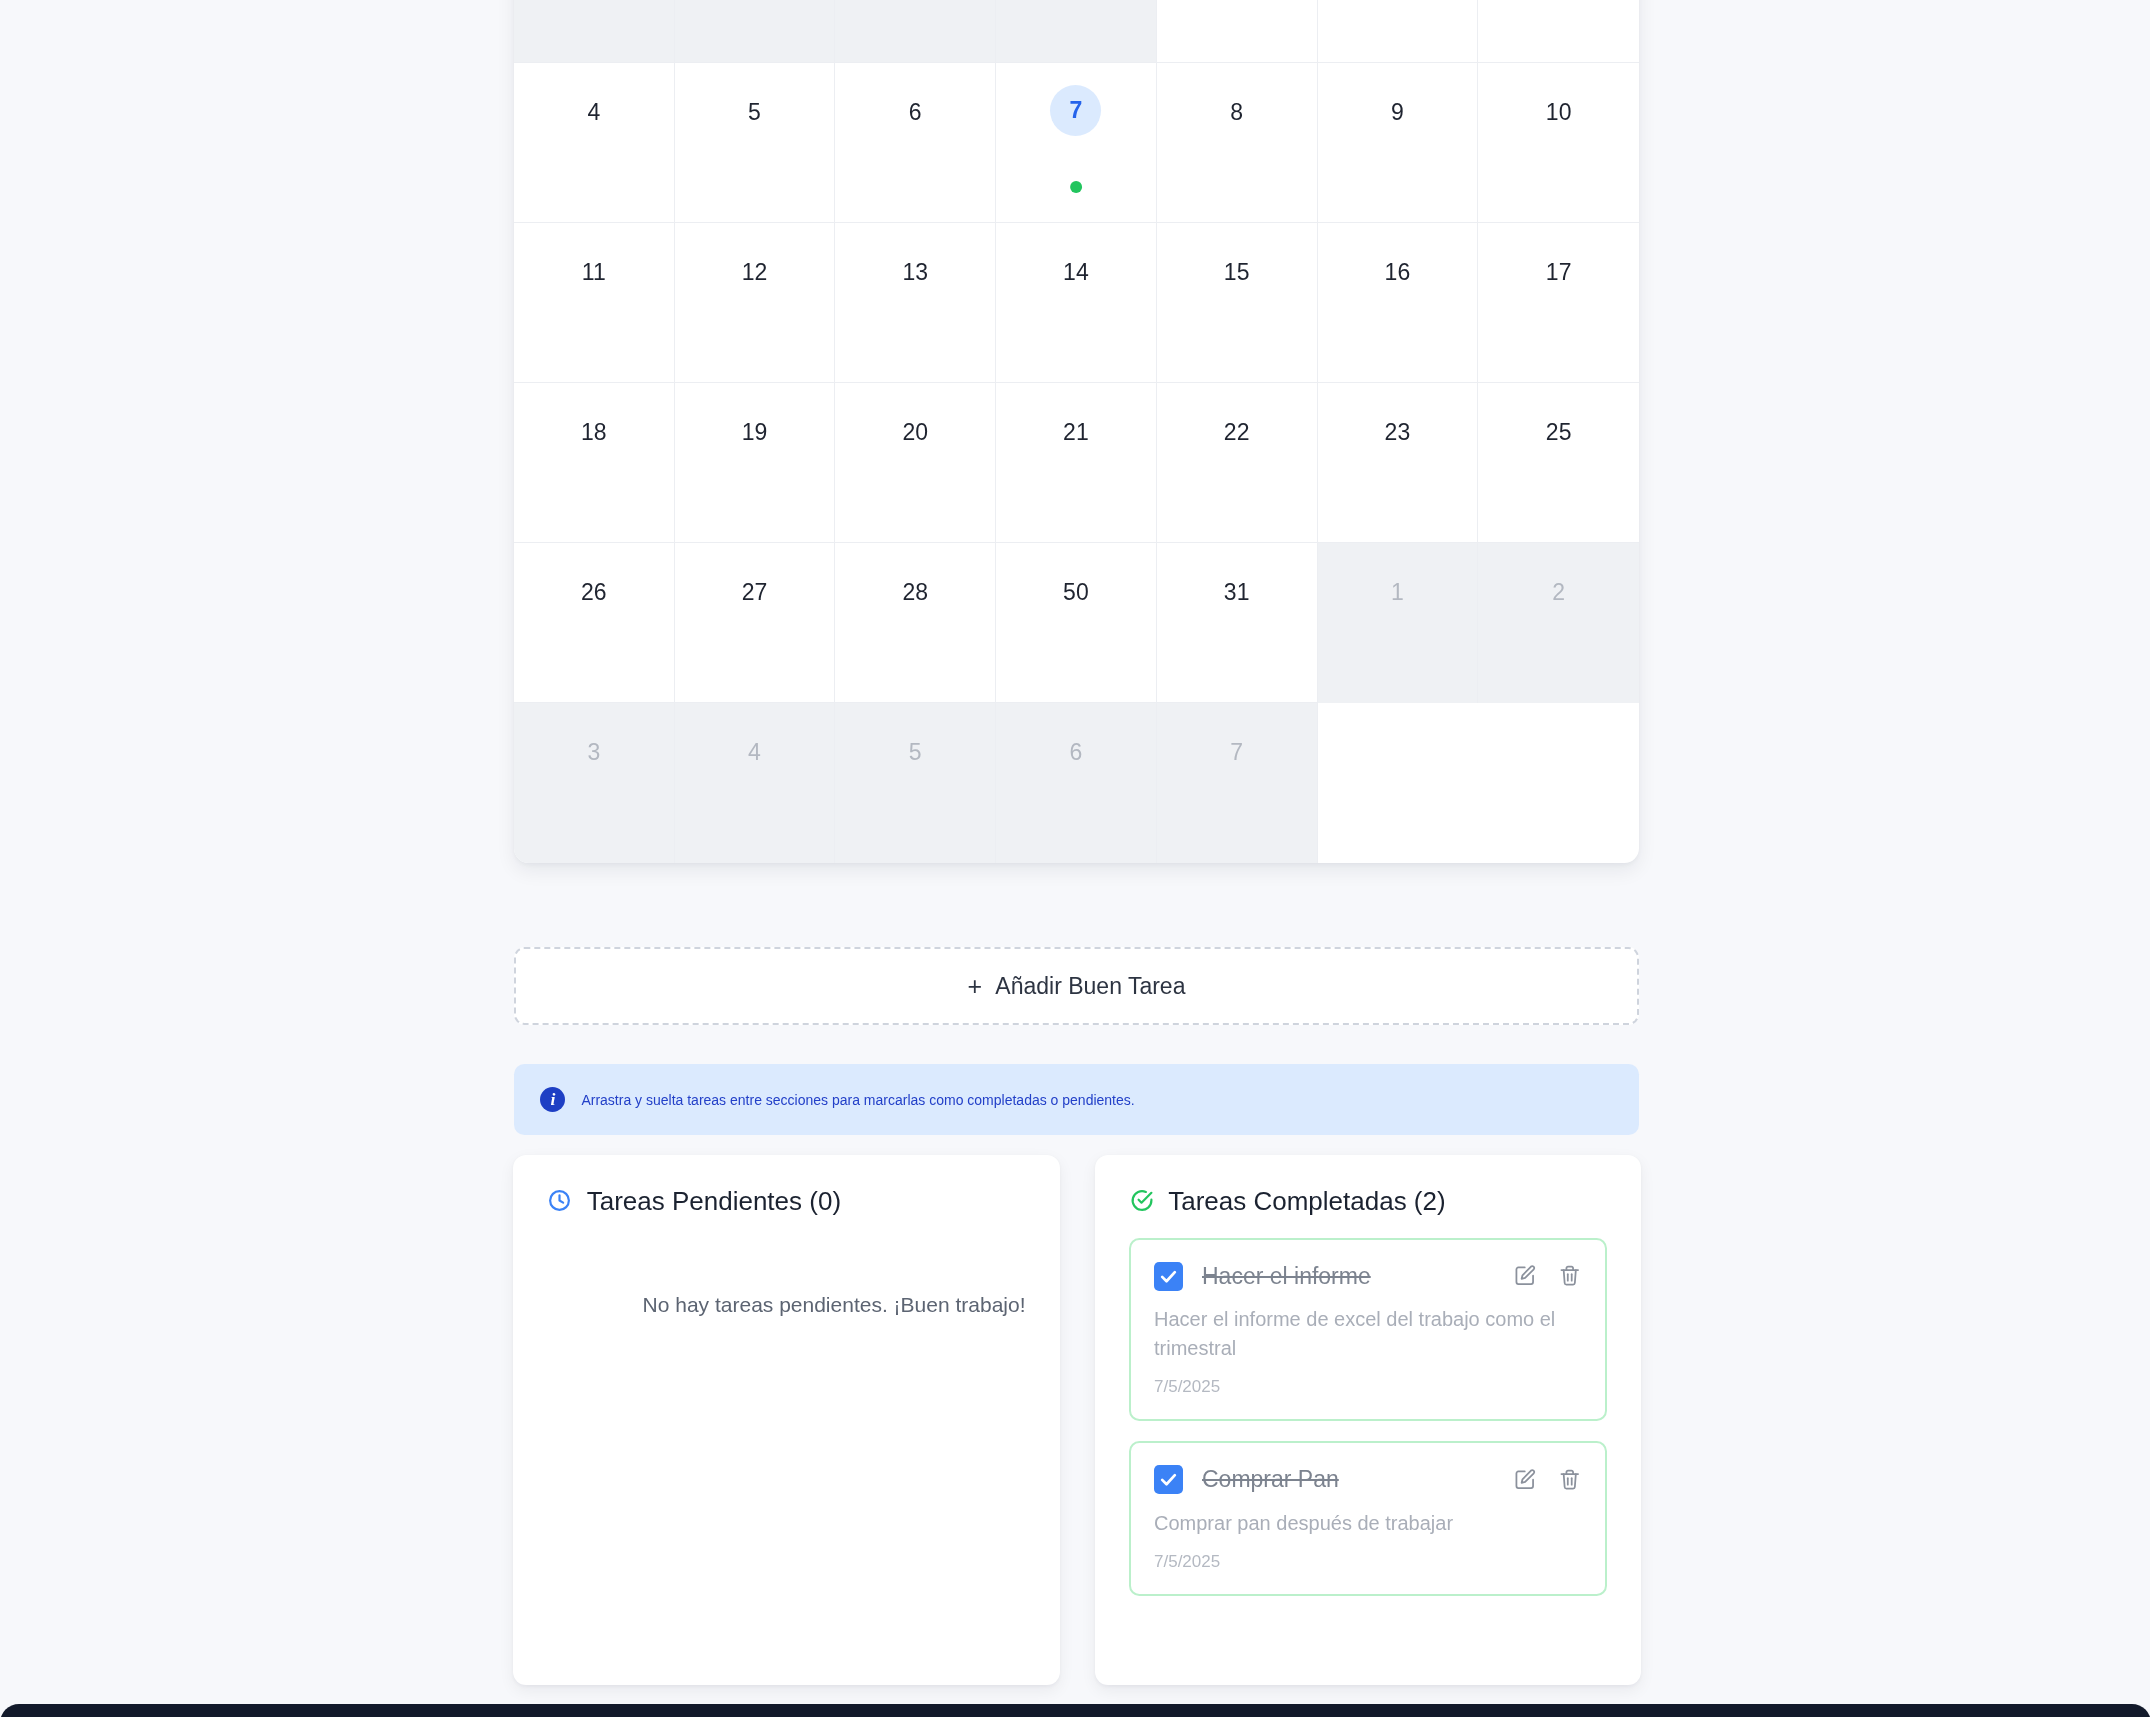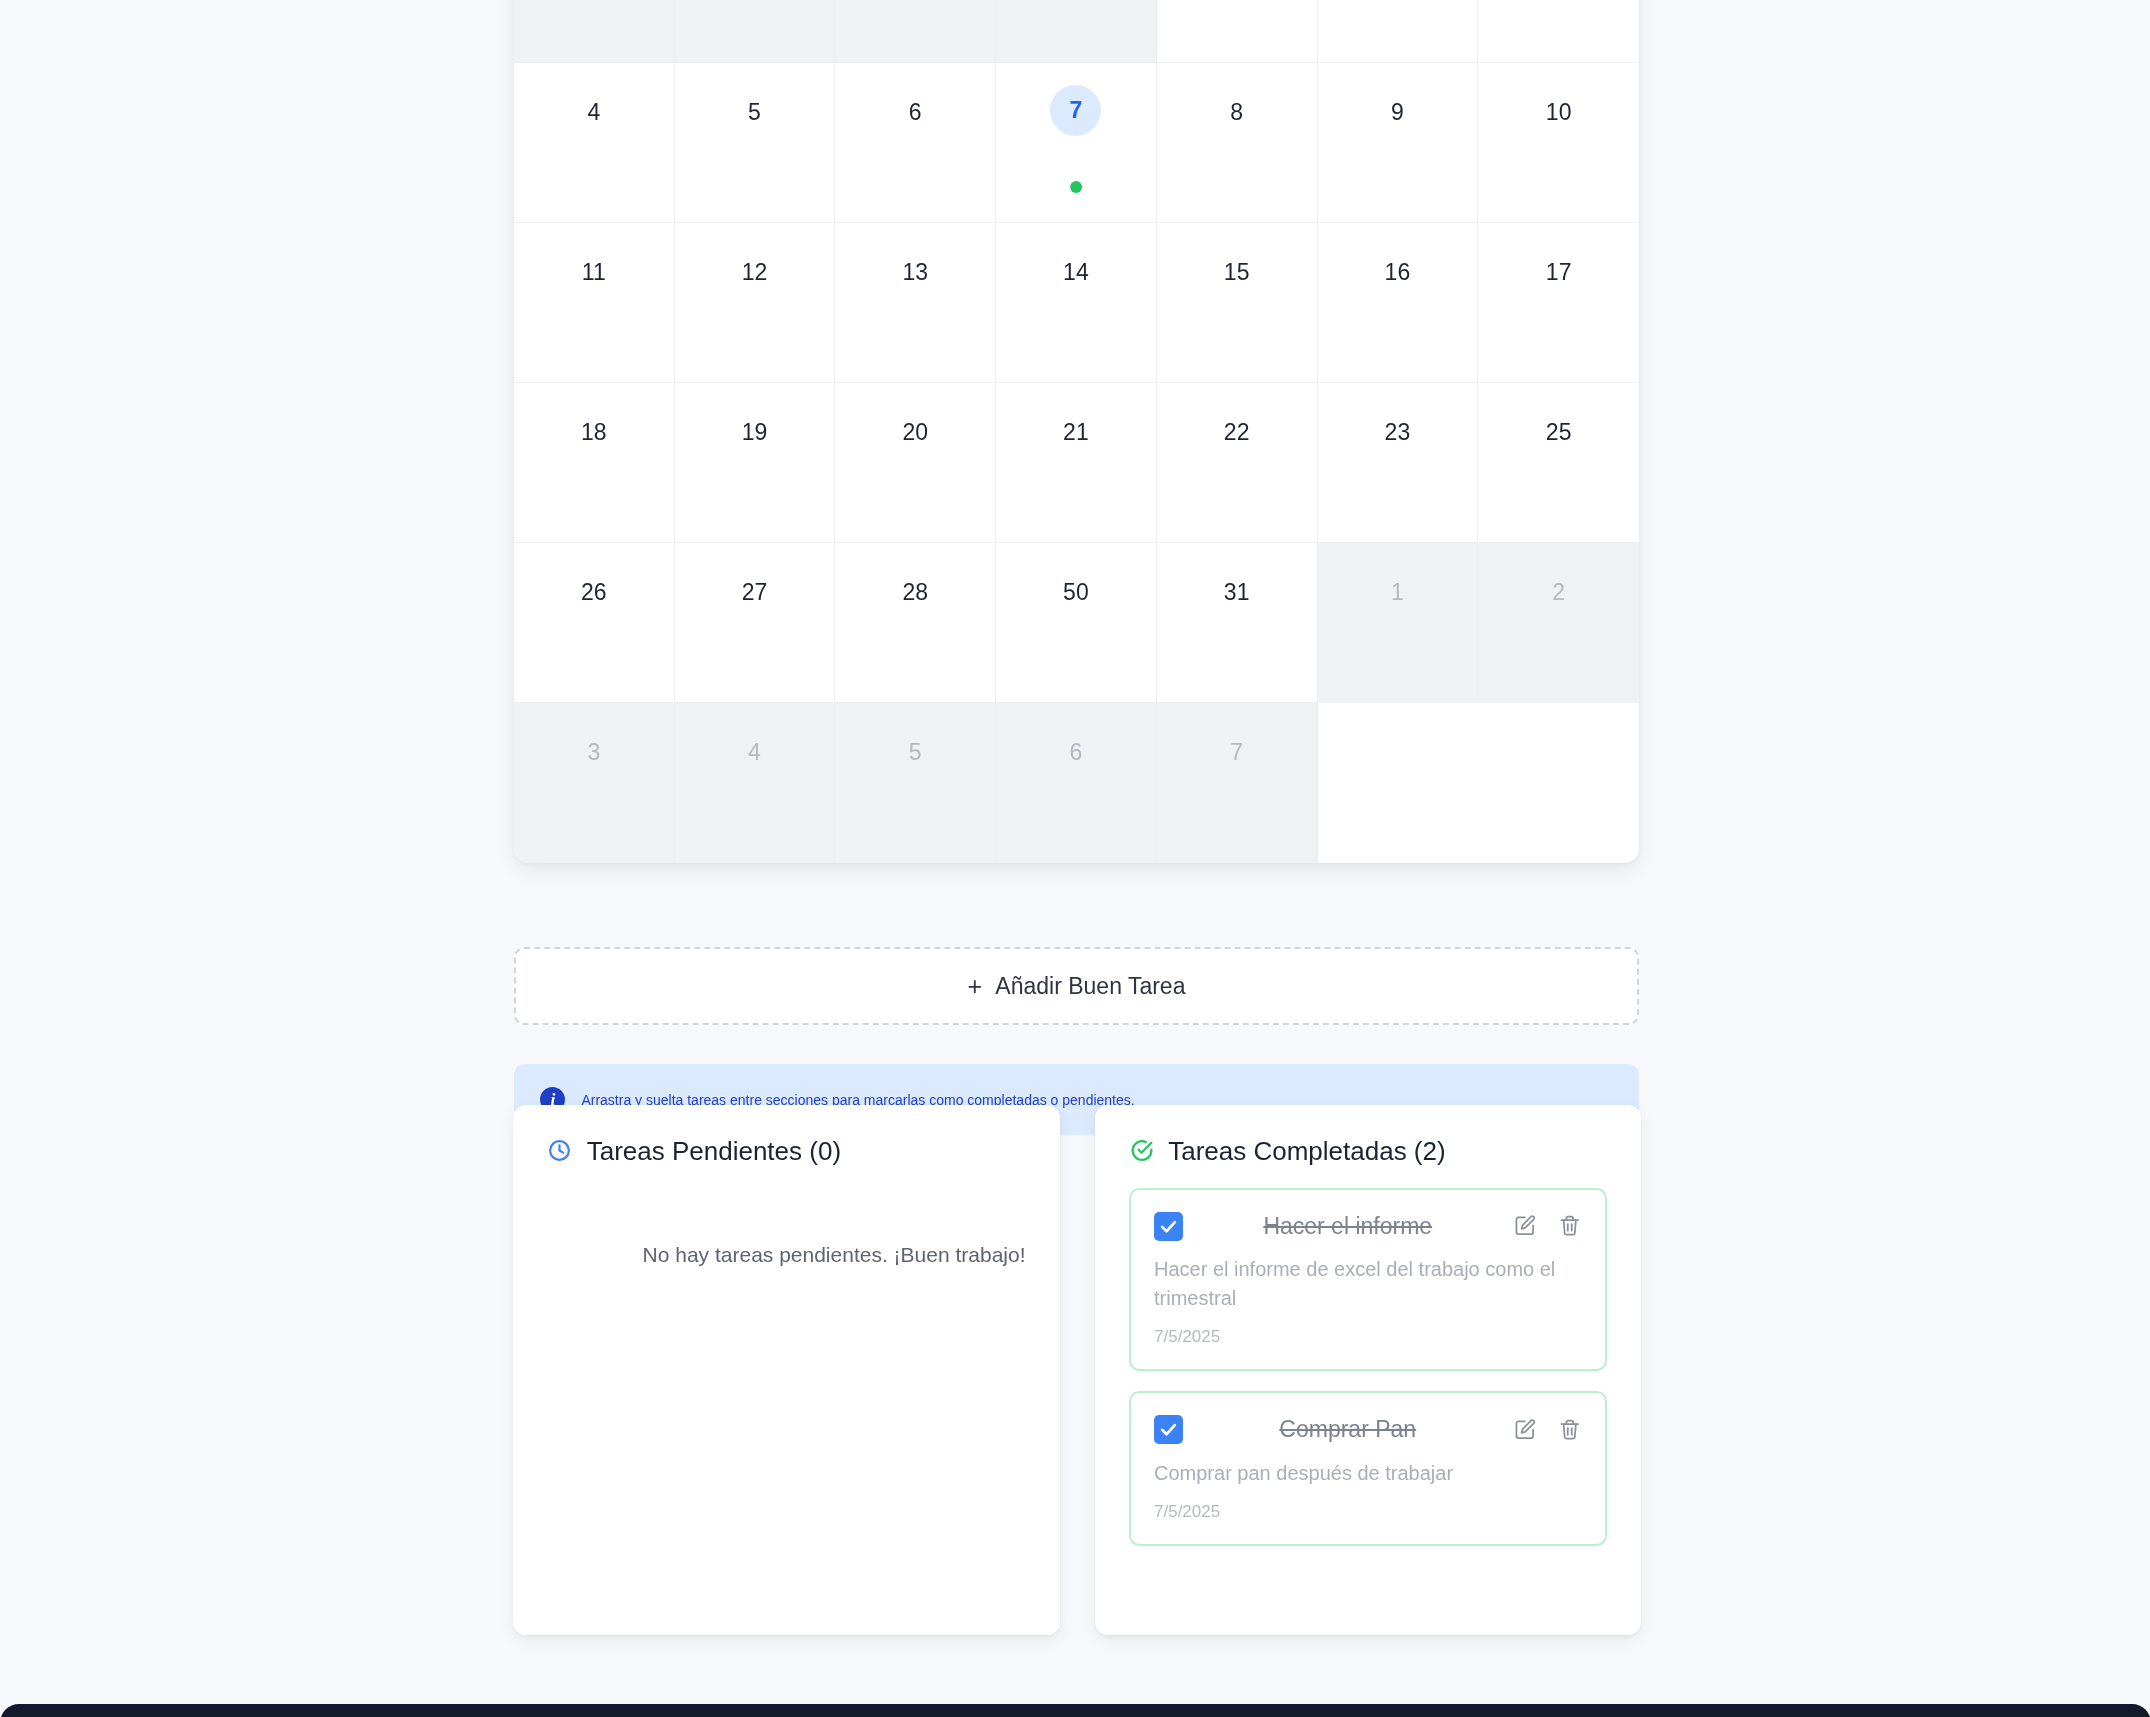--- a/index.html
+++ b/index.html
@@ -131,21 +131,21 @@
     justify-content: center;
     font-family: "Liberation Serif", serif;
     flex: none;
   }
   .info-text { font-size: 14px; color: #2340c8; }
 
   
   .panels {
     position: absolute;
     left: 513px;
-    top: 1105px;
+    top: 1155px;
     width: 1128px;
     display: flex;
     gap: 35px;
   }
   .panel {
     flex: 1;
     background: #ffffff;
     border-radius: 13.2px;
     box-shadow: 0 5.9px 16px rgba(15,23,42,0.06), 0 1.5px 3.7px rgba(15,23,42,0.04);
     padding: 31px 34px 34px 34px;
@@ -185,21 +185,20 @@
     justify-content: center;
     flex: none;
     cursor: pointer;
   }
   .checkbox svg { display:block; }
   .task-title {
     font-size: 23px;
     color: #7c838f;
     text-decoration: line-through;
     flex: 1;
-    text-align: center;
   }
   .task-actions { display: flex; gap: 22px; align-items: center; }
   .icon-btn { cursor: pointer; display: flex; }
   .task-desc {
     font-size: 20px;
     color: #a9aeb8;
     margin-top: 14.7px;
     line-height: 1.42;
     max-width: 470px;
   }

